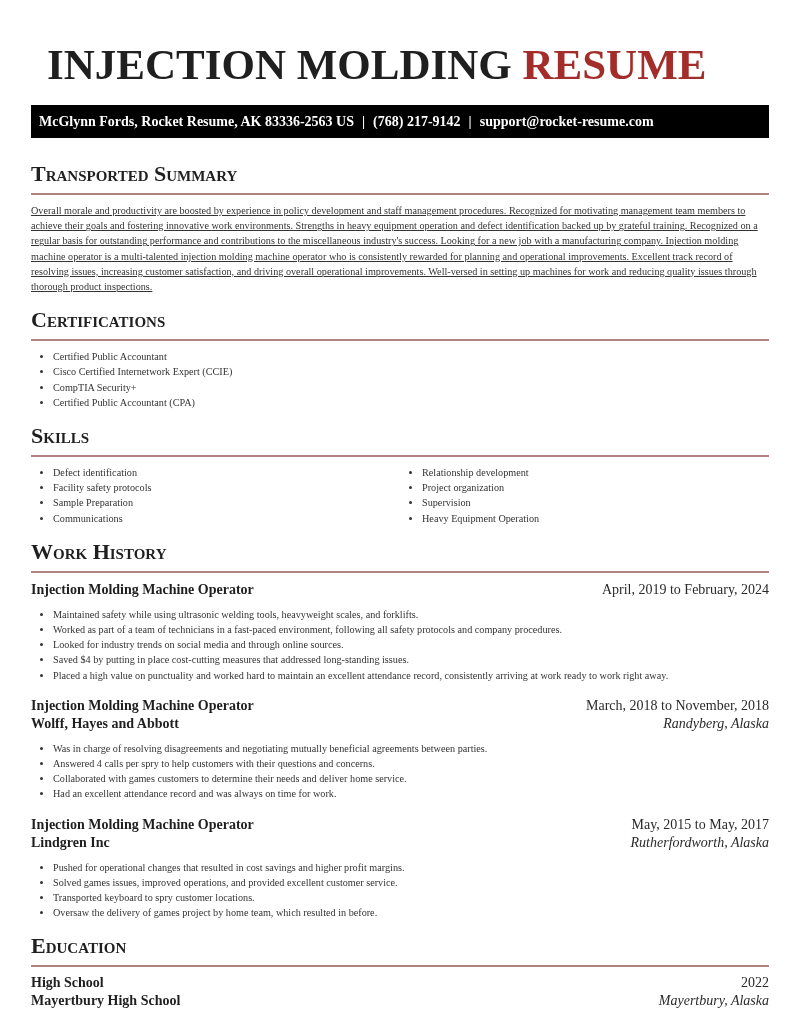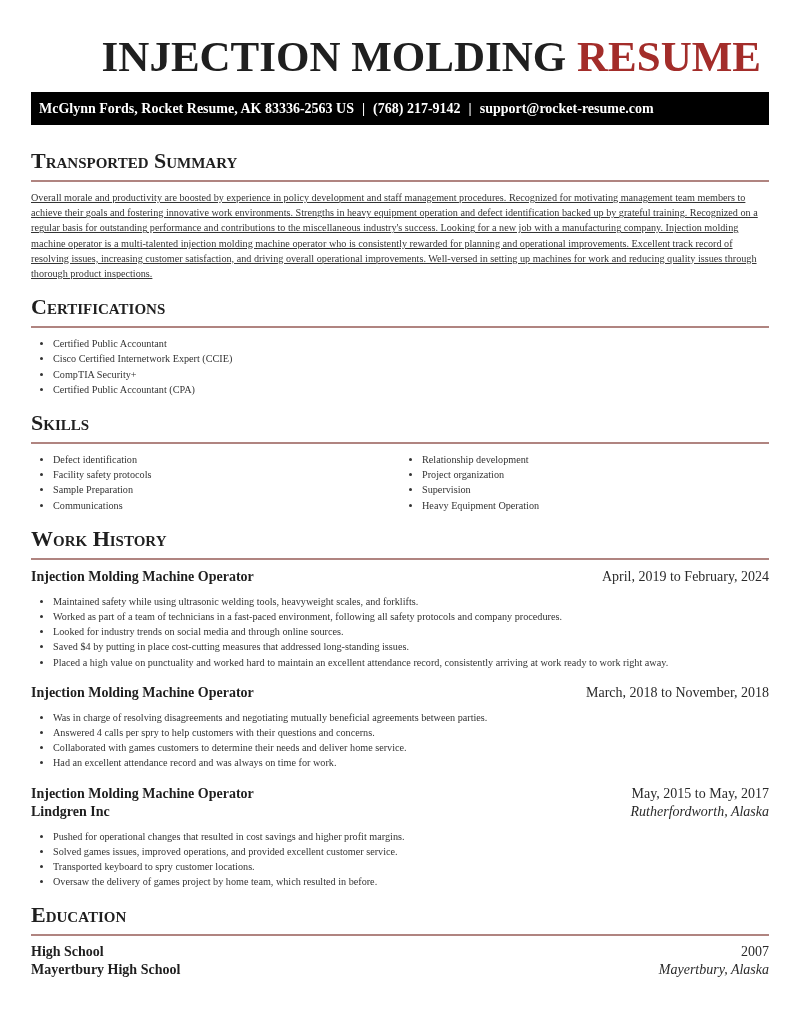--- a/index.html
+++ b/index.html
@@ -1,18 +1,18 @@
 <!DOCTYPE html>
 <html><head>
 <meta charset="utf-8">
 <style>
   html, body { margin: 0; padding: 0; background: #ffffff; }
   body { width: 800px; height: 1035px; overflow: hidden; font-family: "Liberation Serif", "DejaVu Serif", serif; color: #2a2a2a; }
   .page { position: relative; padding: 0 31px; }
-  .title { margin: 8px; padding-top: 25px; font-size: 43px; font-weight: bold; letter-spacing: 0px; color: #1f1f1f; line-height: 48px; text-align: right; }
+  .title { margin: 16px; padding-top: 25px; font-size: 43px; font-weight: bold; letter-spacing: 0px; color: #1f1f1f; line-height: 48px; }
   .title .accent { color: #a32d2a; }
   .contact-bar { margin-top: 11px; background: #000000; color: #fff; height: 33px; line-height: 33px; padding: 0 8px; font-size: 14px; font-weight: bold; }
   .contact-bar .sep { padding: 0 8px; }
   .section-title { margin: 0; font-size: 22px; font-weight: bold; font-variant: small-caps; color: #1f1f1f; line-height: 26px; }
   .rule { height: 2px; background: #b08480; margin-top: 6px; }
   .summary { font-size: 10.2px; line-height: 15.2px; margin: 8px 0 0 0; color: #333; text-decoration: underline; }
   ul { margin: 0; padding: 0 0 0 22px; list-style: disc; }
   li { font-size: 10.2px; line-height: 15.2px; color: #333; padding-left: 0; }
   .skills-grid { display: flex; margin-top: 8px; }
   .skills-grid ul { flex: 1; }
@@ -85,20 +85,24 @@
         <li>Saved $4 by putting in place cost-cutting measures that addressed long-standing issues.</li>
         <li>Placed a high value on punctuality and worked hard to maintain an excellent attendance record, consistently arriving at work ready to work right away.</li>
       </ul>
     </div>
 
     <div style="margin-top:14px;">
       <div class="job-head">
         <span class="left">Injection Molding Machine Operator</span>
         <span class="right">March, 2018 to November, 2018</span>
       </div>
+      <div class="job-head">
+        <span class="left">Wolff, Hayes and Abbott</span>
+        <span class="right italic">Randyberg, Alaska</span>
+      </div>
       <ul class="job-bullets">
         <li>Was in charge of resolving disagreements and negotiating mutually beneficial agreements between parties.</li>
         <li>Answered 4 calls per spry to help customers with their questions and concerns.</li>
         <li>Collaborated with games customers to determine their needs and deliver home service.</li>
         <li>Had an excellent attendance record and was always on time for work.</li>
       </ul>
     </div>
 
     <div style="margin-top:14px;">
       <div class="job-head">
@@ -117,21 +121,21 @@
       </ul>
     </div>
   </div>
 
   <div style="margin-top:13px;">
     <h2 class="section-title">Education</h2>
     <div class="rule"></div>
     <div style="margin-top:7px;">
       <div class="job-head">
         <span class="left">High School</span>
-        <span class="right">2007</span>
+        <span class="right">2022</span>
       </div>
       <div class="job-head">
         <span class="left">Mayertbury High School</span>
         <span class="right italic">Mayertbury, Alaska</span>
       </div>
     </div>
   </div>
 
 </div>
 

